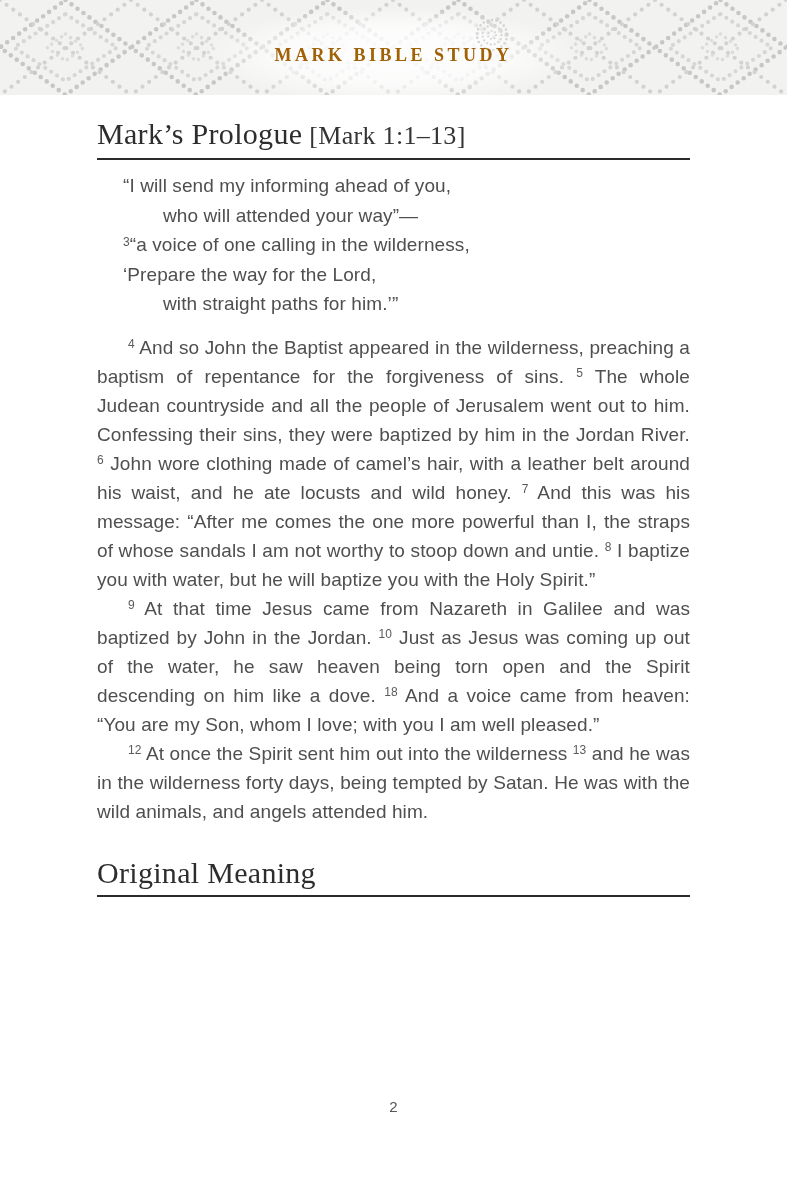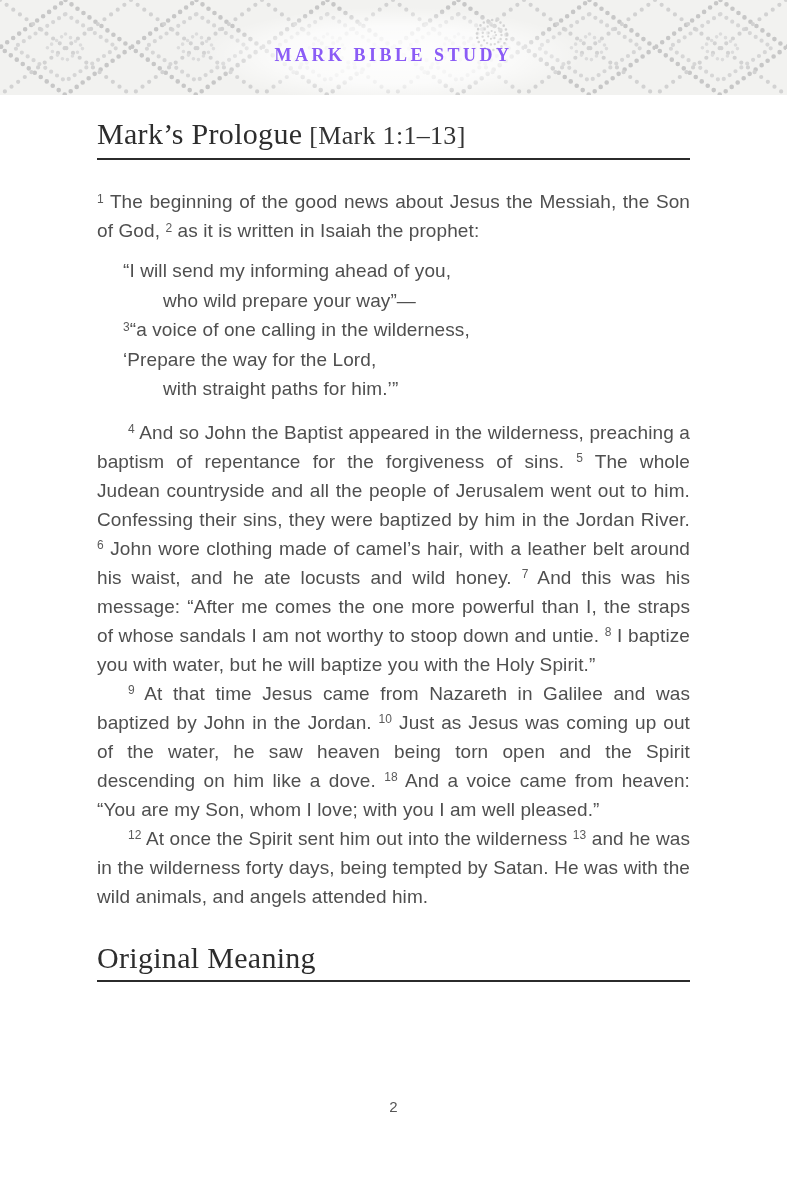--- a/index.html
+++ b/index.html
@@ -25,21 +25,21 @@
   .band-title {
     position: absolute;
     top: 45px;
     left: 0;
     right: 0;
     text-align: center;
     font-family: "Liberation Serif", serif;
     font-size: 18px;
     font-weight: 600;
     letter-spacing: 3.5px;
-    color: #8b5cf6;
+    color: #a16207;
     text-shadow: 0 0 6px #ffffff, 0 0 12px #ffffff;
   }
 
   
   .content {
     width: 593px;
     margin: 0 auto;
   }
   h1.section-heading, h2.section-heading {
     font-family: "Liberation Serif", serif;
@@ -133,25 +133,24 @@
         <circle cx="492" cy="35" r="4" fill="none" stroke="#d8d8d8" stroke-width="2.2" stroke-dasharray="0 3.6" stroke-linecap="round"></circle>
       </g>
     </svg>
     <div class="band-title">MARK BIBLE STUDY</div>
   </header>
 
   <main class="content">
 
     <h1 class="section-heading"><span>Mark’s Prologue</span><span class="heading-ref">[Mark 1:1–13]</span></h1>
 
-    <p class="scripture lead"><sup>1</sup> The beginning of the good news about Jesus the Messiah, the Son of God, <sup>2</sup> as it is written in Isaiah the prophet:</p>
 
     <div class="poem">
       <div class="poem-line">“I will send my informing ahead of you,</div>
-      <div class="poem-line indent2">who wild prepare your way”—</div>
+      <div class="poem-line indent2">who will attended your way”—</div>
       <div class="poem-line"><sup>3</sup>“a voice of one calling in the wilderness,</div>
       <div class="poem-line">‘Prepare the way for the Lord,</div>
       <div class="poem-line indent2">with straight paths for him.’”</div>
     </div>
 
     <p class="scripture indented after-poem"><sup>4</sup> And so John the Baptist appeared in the wilderness, preaching a baptism of repentance for the forgiveness of sins. <sup>5</sup> The whole Judean countryside and all the people of Jerusalem went out to him. Confessing their sins, they were baptized by him in the Jordan River. <sup>6</sup> John wore clothing made of camel’s hair, with a leather belt around his waist, and he ate locusts and wild honey. <sup>7</sup> And this was his message: “After me comes the one more powerful than I, the straps of whose sandals I am not worthy to stoop down and untie. <sup>8</sup> I baptize you with water, but he will baptize you with the Holy Spirit.”</p>
     <p class="scripture indented"><sup>9</sup> At that time Jesus came from Nazareth in Galilee and was baptized by John in the Jordan. <sup>10</sup> Just as Jesus was coming up out of the water, he saw heaven being torn open and the Spirit descending on him like a dove. <sup>18</sup> And a voice came from heaven: “You are my Son, whom I love; with you I am well pleased.”</p>
     <p class="scripture indented"><sup>12</sup> At once the Spirit sent him out into the wilderness <sup>13</sup> and he was in the wilderness forty days, being tempted by Satan. He was with the wild animals, and angels attended him.</p>
 
     <h2 class="section-heading">Original Meaning</h2>

